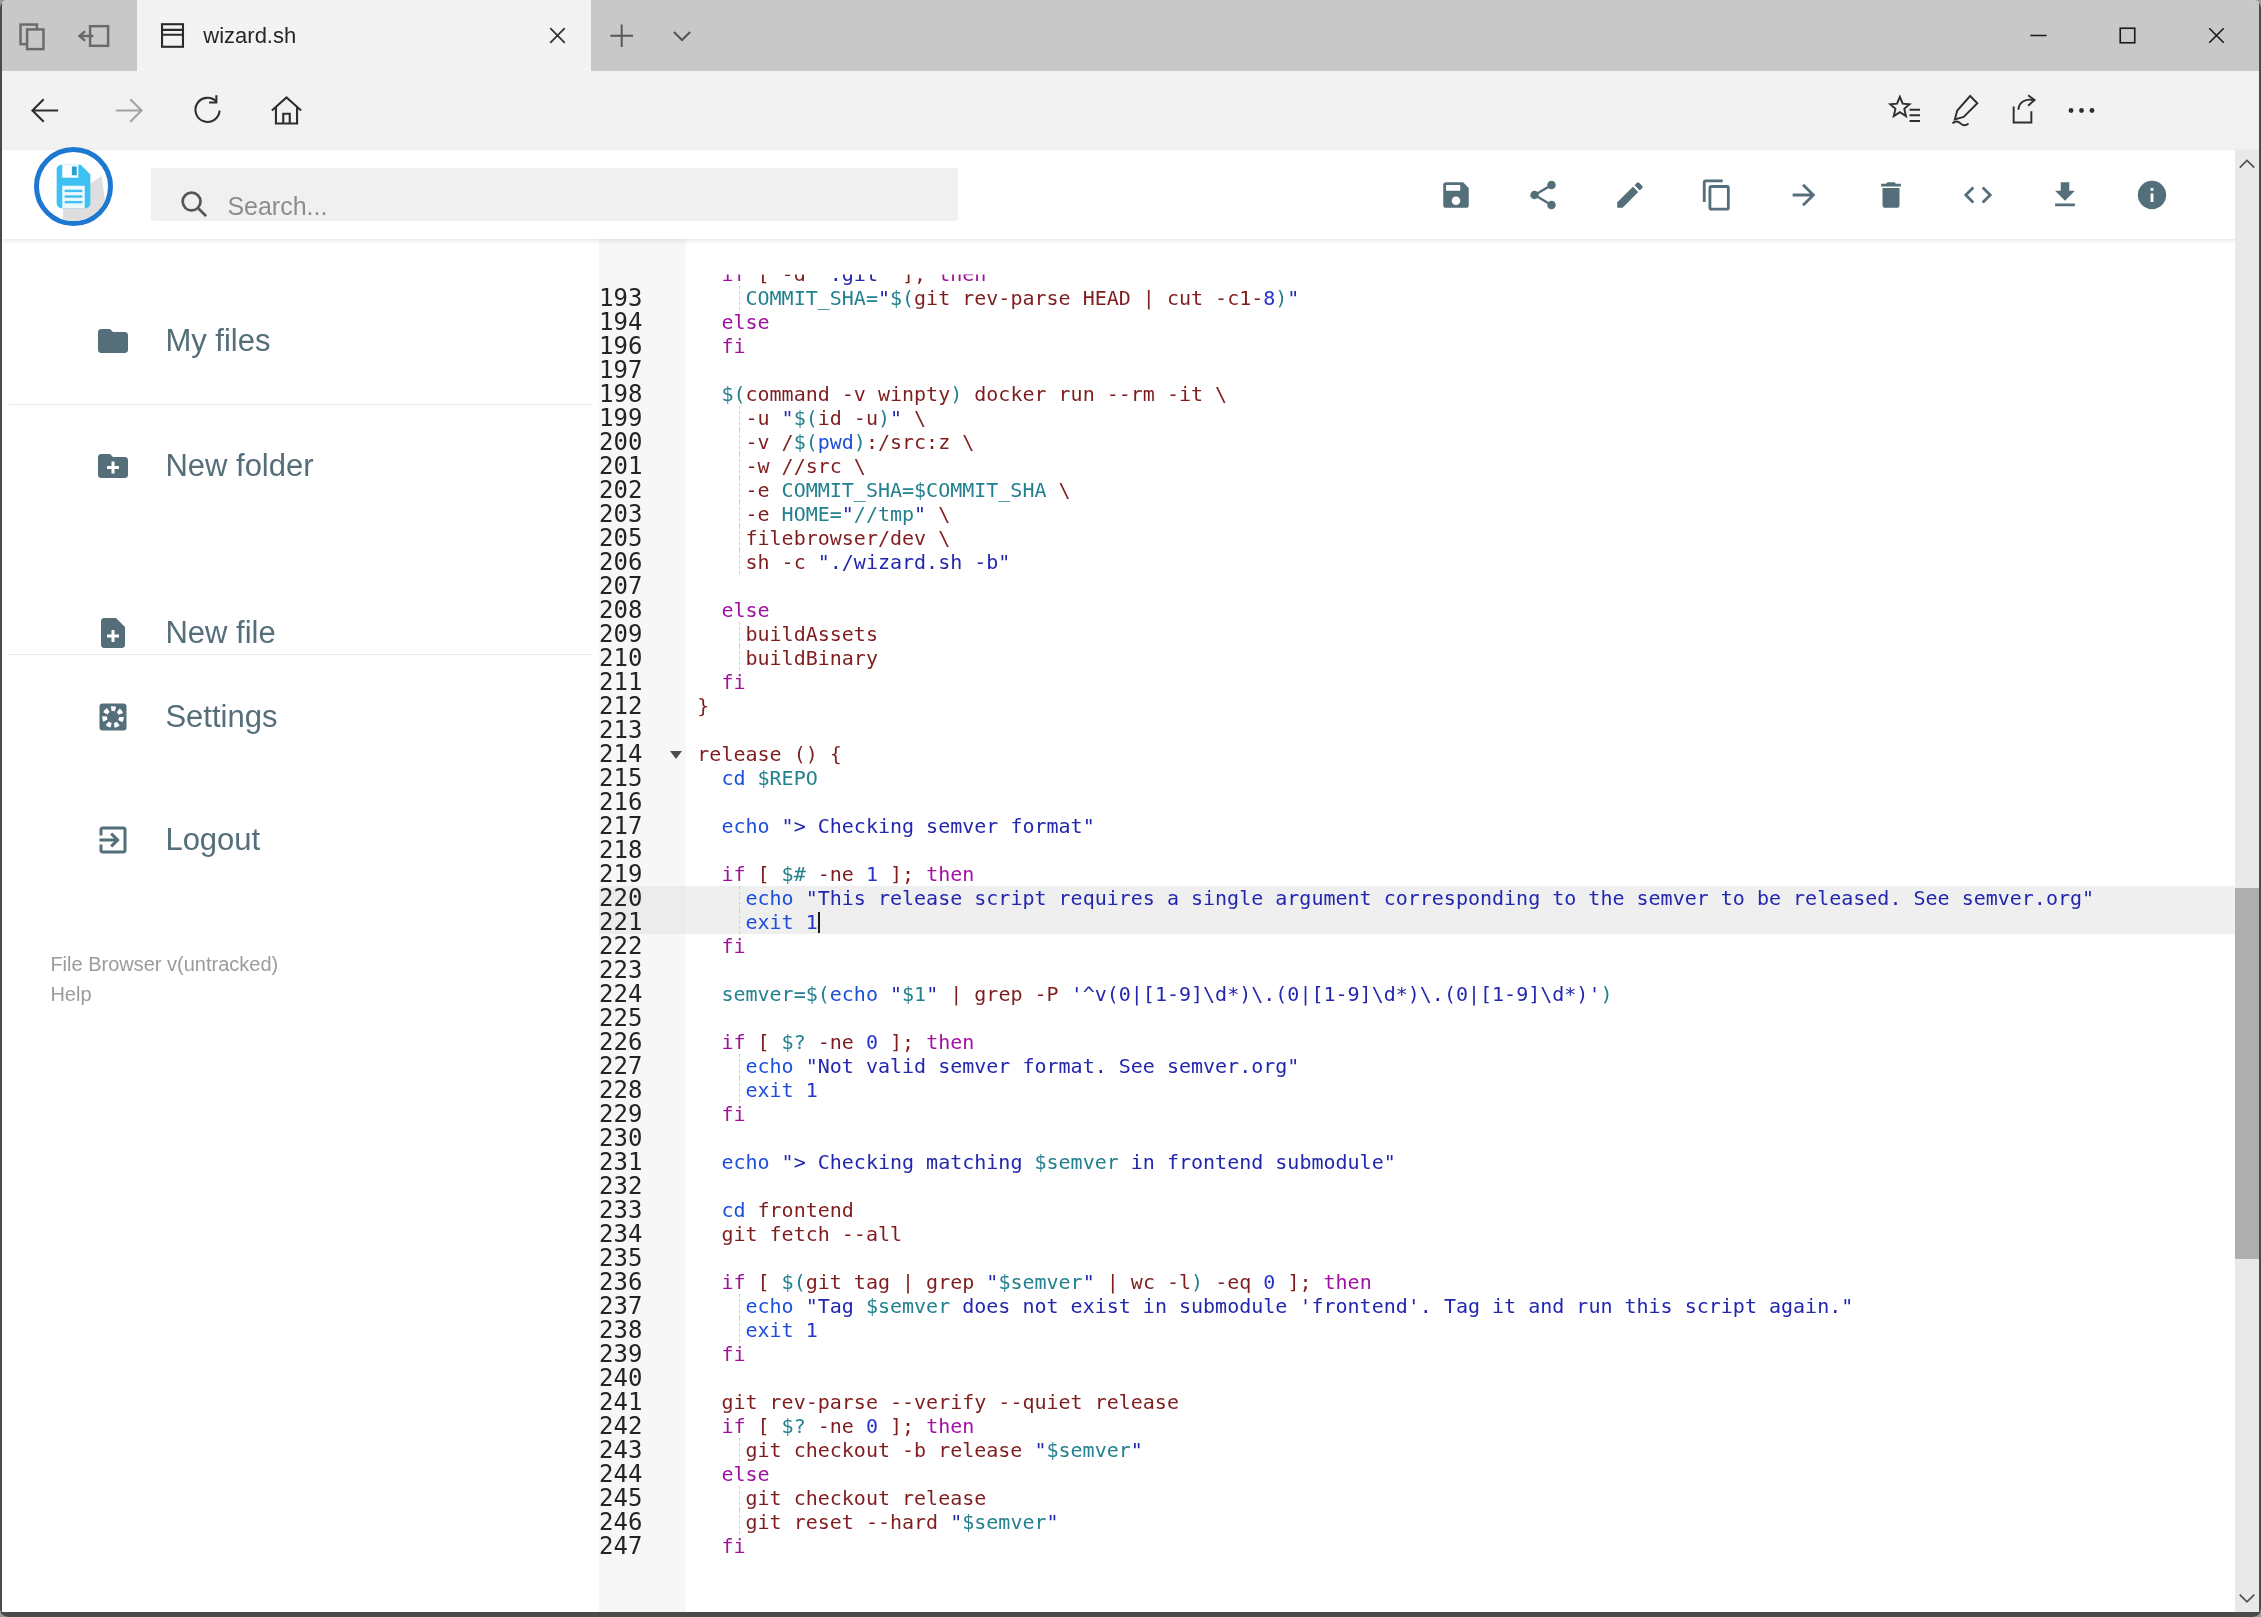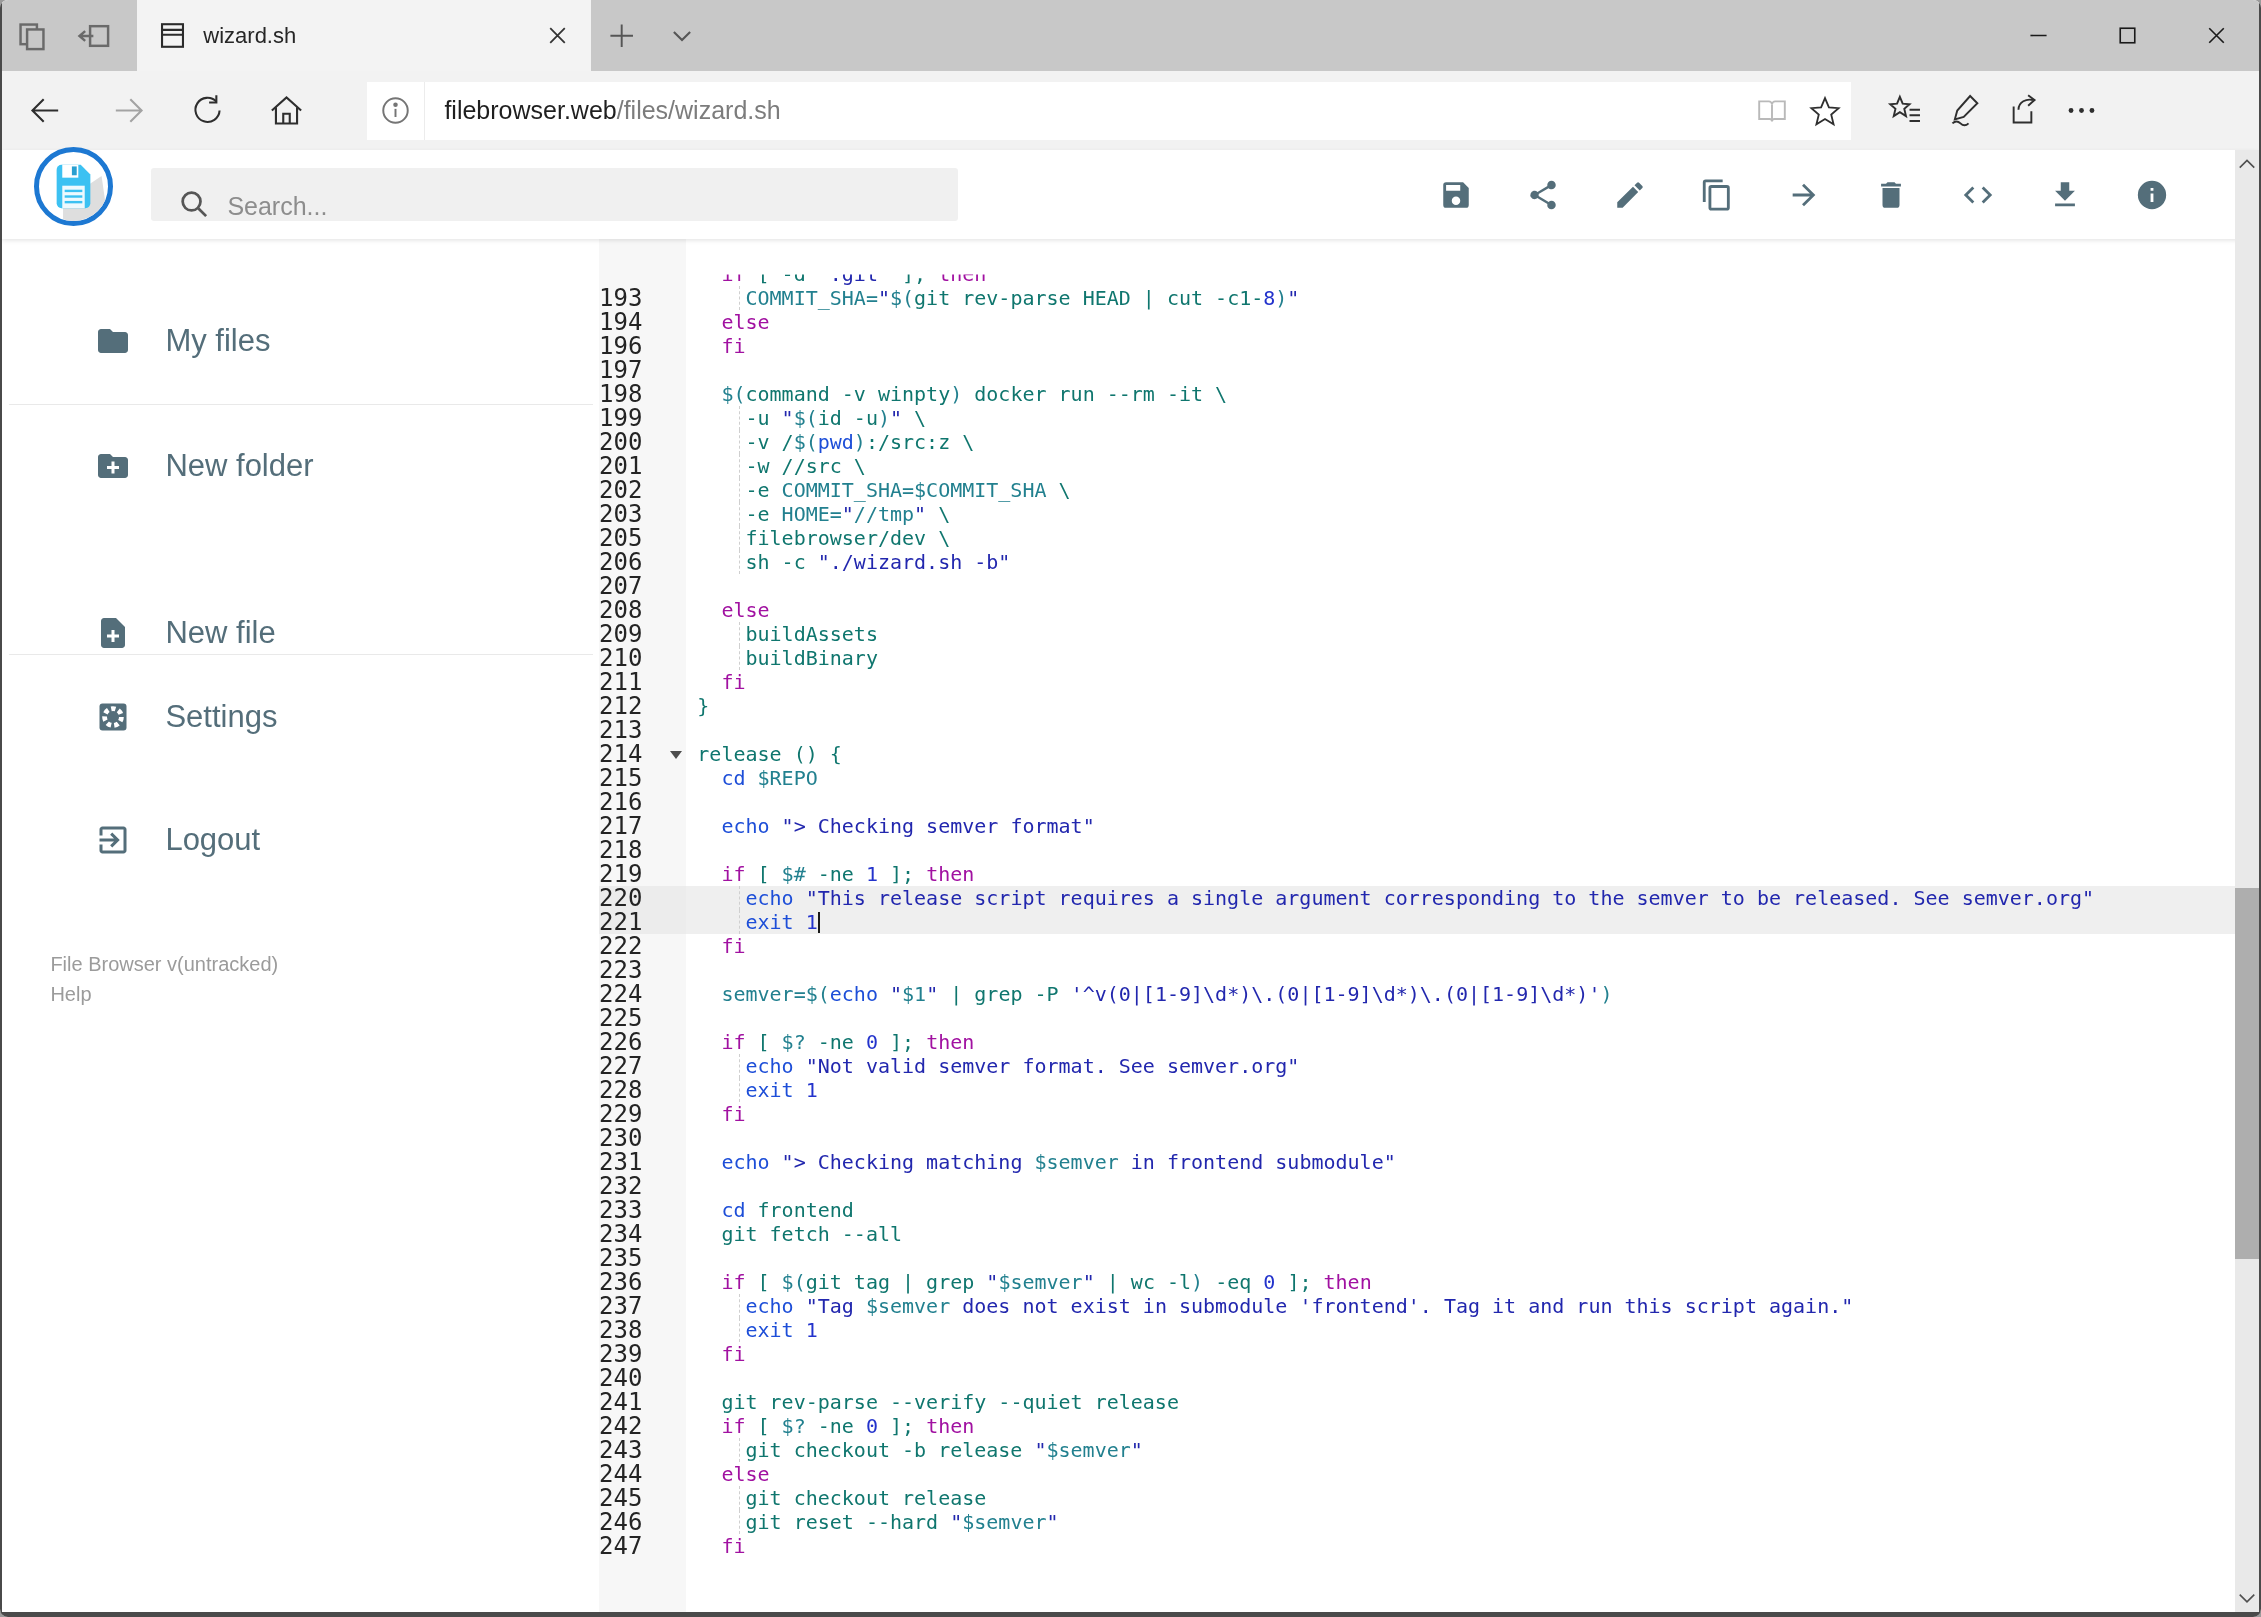--- a/index.html
+++ b/index.html
@@ -51,21 +51,21 @@
   .row{position:relative;display:flex;height:24px;}
   .row.hl{background:#efefef;}
   .row.hl .gut{background:#ececec;}
   .gut{width:87px;flex:0 0 87px;text-align:left;padding-right:24px;box-sizing:border-box;
        font-size:24px;color:#242424;line-height:24px;position:relative;}
   .fold{position:absolute;right:4px;top:9px;width:0;height:0;border-left:6.5px solid transparent;border-right:6.5px solid transparent;border-top:8px solid #4d4d4d;}
   .code{margin:0;padding:0 0 0 11.3px;font-size:20px;line-height:24px;white-space:pre;position:relative;}
   .code.cliptop{clip-path:inset(13px 0 0 0);}
   .guide{position:absolute;top:0;bottom:0;left:calc(11.3px + 3.45ch);border-left:0.8px dashed #cfcfcf;}
   .caret{display:inline-block;width:2px;height:21px;background:#1a1a1a;vertical-align:-4px;}
-  .s-p{color:#0f766e}.s-k{color:#a111a1}.s-b{color:#1d4ed8}.s-v{color:#22808f}.s-s{color:#2227ae}.s-n{color:#2333cc}
+  .s-p{color:#7f1d1d}.s-k{color:#a111a1}.s-b{color:#1d4ed8}.s-v{color:#22808f}.s-s{color:#2227ae}.s-n{color:#2333cc}
   
   .scrollbar{position:absolute;left:2235px;top:150px;width:24px;height:1462px;background:#e9e9e9;z-index:40;}
   .sb-thumb{position:absolute;left:0;top:738px;width:24px;height:371px;background:#aeaeae;}
   .sb-arrow{position:absolute;left:0;width:24px;height:27.4px;display:flex;align-items:center;justify-content:center;color:#505050;}
   svg{display:block;}
 </style>
 </head>
 <body>
 
 <div class="screen">
@@ -148,41 +148,20 @@
         </svg>
       </div>
     <div class="nav-ic" style="left:258px">
       <svg width="39" height="39" viewBox="0 0 48 48" fill="none" stroke="#2e2e2e" stroke-width="2.6">
         <path d="M6 24 L24 8 L42 24"></path>
           <path d="M11 20 V40 H37 V20"></path>
           <path d="M20 40 V28 H28 V40"></path>
         </svg>
       </div>
 
-    <div class="addr">
-      <span class="ident">
-        <svg width="31" height="31" viewBox="0 0 38 38" fill="none" stroke="#757575" stroke-width="2.4">
-          <circle cx="19" cy="19" r="15"></circle>
-            <path d="M19 17 V27"></path>
-            <circle cx="19" cy="12" r="1.6" fill="#757575"></circle>
-          </svg>
-        </span>
-      <span class="url"><span class="dom">filebrowser.web</span><span class="path">/files/wizard.sh</span></span>
-      <span class="addr-ic">
-        <svg width="32" height="32" viewBox="0 0 40 40" fill="none" stroke="#b9b9b9" stroke-width="2.4">
-          <path d="M4 8 h12 a4 4 0 0 1 4 4 a4 4 0 0 1 4 -4 h12 v22 h-13 a3 3 0 0 0 -3 3 a3 3 0 0 0 -3 -3 H4 z"></path>
-            <path d="M20 12 V32"></path>
-          </svg>
-        </span>
-      <span class="addr-ic">
-        <svg width="32" height="32" viewBox="0 0 40 40" fill="none" stroke="#2f2f2f" stroke-width="2.3">
-          <path d="M20 4 L24.9 15.4 37 16.4 27.8 24.5 30.7 36.5 20 30 9.3 36.5 12.2 24.5 3 16.4 15.1 15.4 Z"></path>
-          </svg>
-        </span>
-    </div>
 
     <div class="nav-ic" style="left:1877px">
       <svg width="37" height="37" viewBox="0 0 46 46" fill="none" stroke="#2f2f2f" stroke-width="2.4">
         <path d="M16 6 L19.5 14.5 28 15.2 21.5 21 23.6 30 16 25 8.4 30 10.5 21 4 15.2 12.5 14.5 Z"></path>
         <path d="M28 22 h13 M28 29 h13 M28 36 h13"></path>
         </svg>
       </div>
     <div class="nav-ic" style="left:1936px">
       <svg width="37" height="37" viewBox="0 0 46 46" fill="none" stroke="#2f2f2f" stroke-width="2.4">
         <path d="M30 5 l9 9 -17 17 -11 3 3 -11 z"></path>

